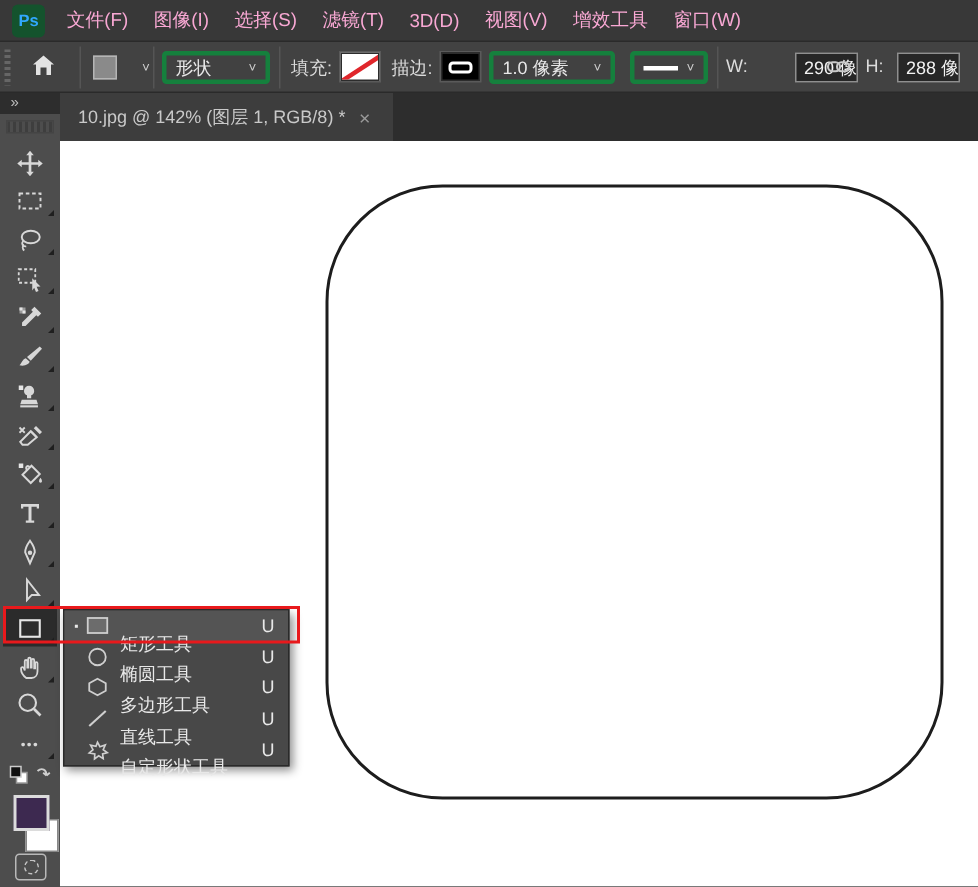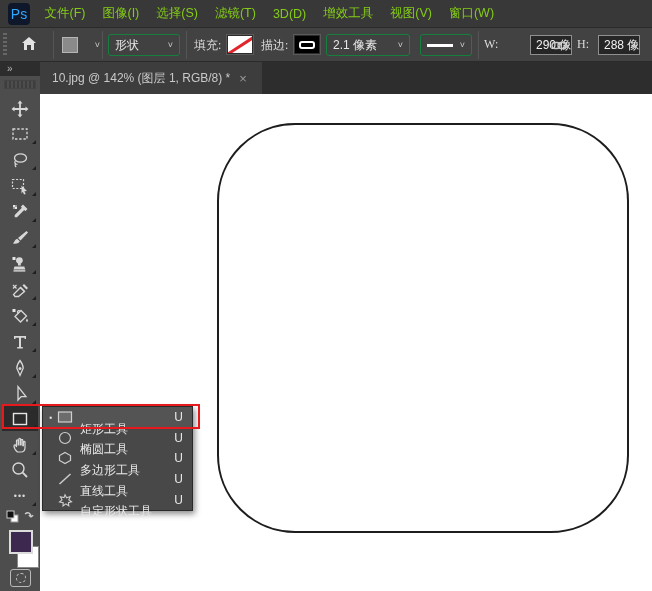--- a/index.html
+++ b/index.html
@@ -4,40 +4,40 @@
 <style>
   * { margin:0; padding:0; box-sizing:border-box; }
   html,body { width:652px; height:591px; overflow:hidden; background:#4d4d4d;
               font-family:"Liberation Sans","DejaVu Sans",sans-serif; }
   #app { position:relative; width:652px; height:591px; background:#4d4d4d; }
 
   
   .menubar { position:absolute; left:0; top:0; width:652px; height:28px;
              background:#383838; display:flex; align-items:center; border-bottom:1px solid #2a2a2a; }
   .ps-logo { width:22px; height:22px; margin:0 6px 0 8px; border-radius:4px;
-             background:#0f172a; color:#31a8ff; font-size:14px; font-weight:normal;
+             background:#14532d; color:#31a8ff; font-size:11px; font-weight:bold;
              display:flex; align-items:center; justify-content:center; }
-  .menu-item { color:#84cc16; font-size:12.5px; padding:0 8.5px; height:28px;
+  .menu-item { color:#f9a8d4; font-size:12.5px; padding:0 8.5px; height:28px;
                display:flex; align-items:center; white-space:nowrap; cursor:default; }
 
   
   .optionsbar { position:absolute; left:0; top:28px; width:652px; height:34px;
                 background:#424242; border-bottom:1px solid #2a2a2a; }
   .opt-grip { position:absolute; left:3px; top:5px; width:4px; height:24px;
               background:repeating-linear-gradient(#666 0 2px, transparent 2px 4px); }
   .home-icon { position:absolute; left:20px; top:7px; }
   .vsep { position:absolute; top:3px; width:1px; height:28px; background:#555; }
   .preset-combo { position:absolute; left:62px; top:7px; width:38px; height:20px;
                   display:flex; align-items:center; gap:5px; }
   .preset-swatch { width:16px; height:16px; background:#8a8a8a; border:1px solid #b5b5b5; }
-  .combo { position:absolute; height:22px; border:1px solid #15803d; border-radius:3px;
+  .combo { position:absolute; height:22px; border:3px solid #15803d; border-radius:3px;
            background:#414141; color:#e8e8e8; font-size:12px; display:flex;
            align-items:center; padding:0 6px; }
   .chev { color:#cfcfcf; font-size:9px; margin-left:auto; padding-left:6px; }
-  .opt-label { position:absolute; top:9px; color:#dcdcdc; font-size:12px; white-space:nowrap;font-family:Liberation Serif, serif; }
+  .opt-label { position:absolute; top:9px; color:#dcdcdc; font-size:12px; white-space:nowrap; }
   .swatch-well { position:absolute; top:7px; width:26px; height:19px; border:1px solid #2c2c2c;
                  box-shadow:0 0 0 1px #5a5a5a; background:#fff; overflow:hidden; }
   .fill-none-line { position:absolute; left:-4px; top:8px; width:34px; height:3px;
                     background:#e0262b; transform:rotate(-33deg); }
   .stroke-well { background:#000; display:flex; align-items:center; justify-content:center; }
   .stroke-inner { width:16px; height:8px; border:2px solid #fff; border-radius:3px; }
   .style-line { width:26px; height:3px; background:#fff; }
   .num-field { position:absolute; top:7px; width:42px; height:20px; background:#262626;
                border:1px solid #8f8f8f; color:#f2f2f2; font-size:12px; display:flex;
                align-items:center; padding-left:5px; overflow:hidden; white-space:nowrap; }
@@ -97,22 +97,22 @@
 
 <div id="app">
 
   <div class="menubar">
     <div class="ps-logo">Ps</div>
     <div class="menu-item">文件(F)</div>
     <div class="menu-item">图像(I)</div>
     <div class="menu-item">选择(S)</div>
     <div class="menu-item">滤镜(T)</div>
     <div class="menu-item">3D(D)</div>
+    <div class="menu-item">视图(V)</div>
     <div class="menu-item">增效工具</div>
-    <div class="menu-item">视图(V)</div>
     <div class="menu-item">窗口(W)</div>
 
   </div>
 
   <div class="optionsbar">
     <div class="opt-grip"></div>
 
     <div class="home-icon">
       <svg width="18" height="18" viewBox="0 0 18 18">
         <path d="M9 2 L16 8 H14 V15 H11 V10 H7 V15 H4 V8 H2 Z" fill="#e3e3e3"></path>
@@ -139,21 +139,21 @@
     <div class="swatch-well" style="left:227px">
       <div class="fill-none-line"></div>
     </div>
 
     <span class="opt-label" style="left:261px">描边:</span>
     <div class="swatch-well stroke-well" style="left:294px">
       <div class="stroke-inner"></div>
     </div>
 
     <div class="combo" style="left:326px; top:6px; width:84px;">
-      <span>2.1 像素</span>
+      <span>1.0 像素</span>
       <span class="chev">˅</span>
     </div>
 
     <div class="combo" style="left:420px; top:6px; width:52px;">
       <span class="style-line"></span>
       <span class="chev">˅</span>
     </div>
 
     <div class="vsep" style="left:478px"></div>
 

